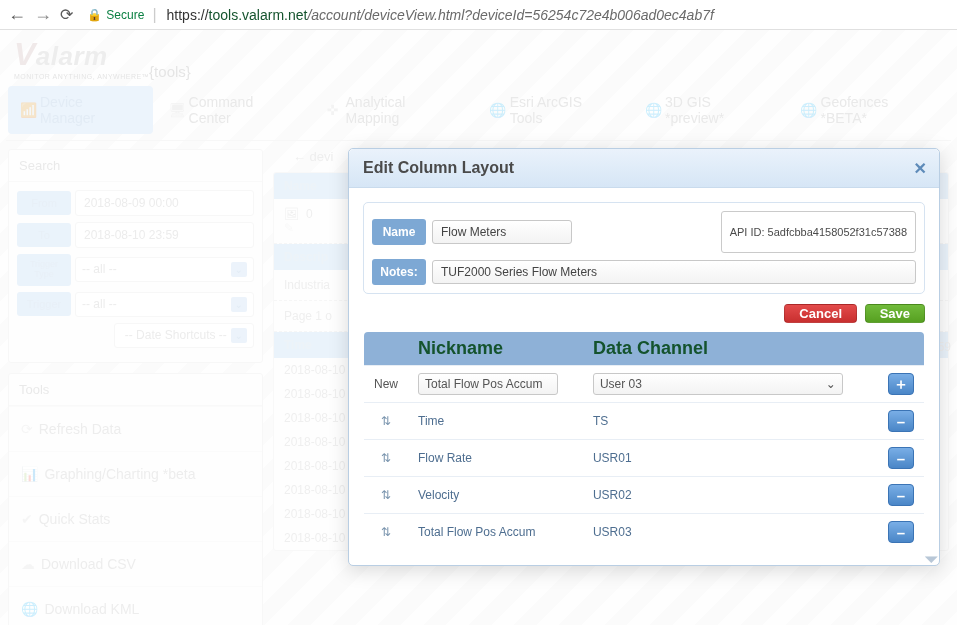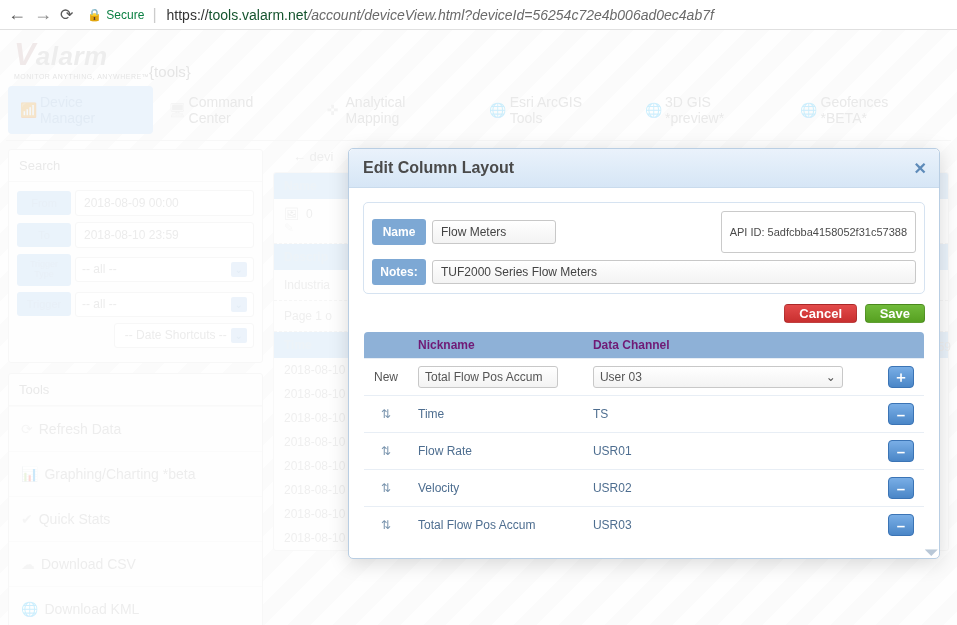--- a/index.html
+++ b/index.html
@@ -57,31 +57,31 @@
 
 .dialog { position: absolute; left: 348px; top: 118px; width: 592px; background: #fff; border: 1px solid #b9cee3; border-radius: 5px; box-shadow: 0 4px 20px rgba(0,0,0,0.15); z-index: 10; }
 .dialog-title { background: linear-gradient(#eaf2fb, #d6e6f6); border-bottom: 1px solid #c9dbed; padding: 10px 14px; font-size: 16px; font-weight: bold; color: #4a4a4a; border-radius: 5px 5px 0 0; position: relative;}
 .dialog-close { position: absolute; right: 12px; top: 10px; color: #5e8bb9; font-size: 16px; cursor: pointer; font-weight: bold;}
 .dialog-body { padding: 14px; font-size: 13px; color: #444;}
 .meta-box { border: 1px solid #d6e3f1; border-radius: 5px; padding: 8px; background: #fff; margin-bottom: 10px;}
 .meta-row { display: flex; align-items: center; margin-bottom: 6px; gap: 6px;}
 .meta-row:last-child { margin-bottom: 0;}
 .meta-label { background: #7da8d4; color: #fff; font-weight: bold; font-size: 12px; padding: 6px 8px; border-radius: 3px; width: 54px; text-align: center;}
 .meta-input { border: 1px solid #c8c8c8; border-radius: 3px; padding: 4px 8px; font-size: 12px; background: linear-gradient(#fff,#f3f3f3);}
-.meta-input.name { width: 124px;}
+.meta-input.name { width: 140px;}
 .meta-input.notes { flex: 1;}
 .api-id { margin-left: auto; border: 1px solid #cacaca; border-radius: 3px; padding: 14px 8px; font-size: 11px; background:#fff; color:#4a4a4a; }
 
 .btn-row { text-align: right; margin-bottom: 8px;}
 .btn { display:inline-block; padding: 1px 14px; border-radius: 4px; color:#fff; font-size: 13px; font-weight: bold; border:1px solid rgba(0,0,0,0.15); cursor:pointer;}
 .btn-cancel { background: linear-gradient(#e34b4b,#c82f2f);}
 .btn-save { background: linear-gradient(#71bb3b,#56a021); margin-left:4px;}
 
 .grid { width:100%; border:1px solid #d6e3f1; border-radius:5px; overflow:hidden; border-collapse: collapse;}
-.grid th { background:#8eb1d7; color:#701a75; font-size:12px; text-align:left; padding:6px 10px; font-weight:bold;}
+.grid th { background:#8eb1d7; color:#14532d; font-size:18px; text-align:left; padding:6px 10px; font-weight:bold;}
 .grid th.handle, .grid th.act { width:36px;}
 .grid td { border-top:1px solid #e8eef5; padding:7px 10px; font-size:12px; color:#4e6e90; vertical-align: middle;}
 .grid tr.new td { color:#555;}
 .sort-handle { color:#7893ad; font-size:12px; text-align:center; display:block;}
 .nick-input { border:1px solid #c8c8c8; border-radius:3px; padding:3px 6px; font-size:12px; width: 140px; background: linear-gradient(#fff,#f3f3f3);}
 .chan-select { width: 250px; border:1px solid #c8c8c8; border-radius:3px; padding:3px 6px; font-size:12px; background: linear-gradient(#fff,#f3f3f3); position:relative; display:flex; justify-content:space-between; align-items:center;}
 .mini-btn { width:26px; height:22px; border-radius:4px; display:flex; align-items:center; justify-content:center; color:#fff; font-weight:bold; font-size:15px; border:1px solid #3b74b5; background: linear-gradient(#79aee6,#4a86c7); cursor:pointer; margin:0 auto;}
 
 .resize { position:absolute; right:4px; bottom:2px; color:#b8c7d7; font-size:12px; transform: rotate(-45deg) scaleX(-1); pointer-events:none;}
 </style>

